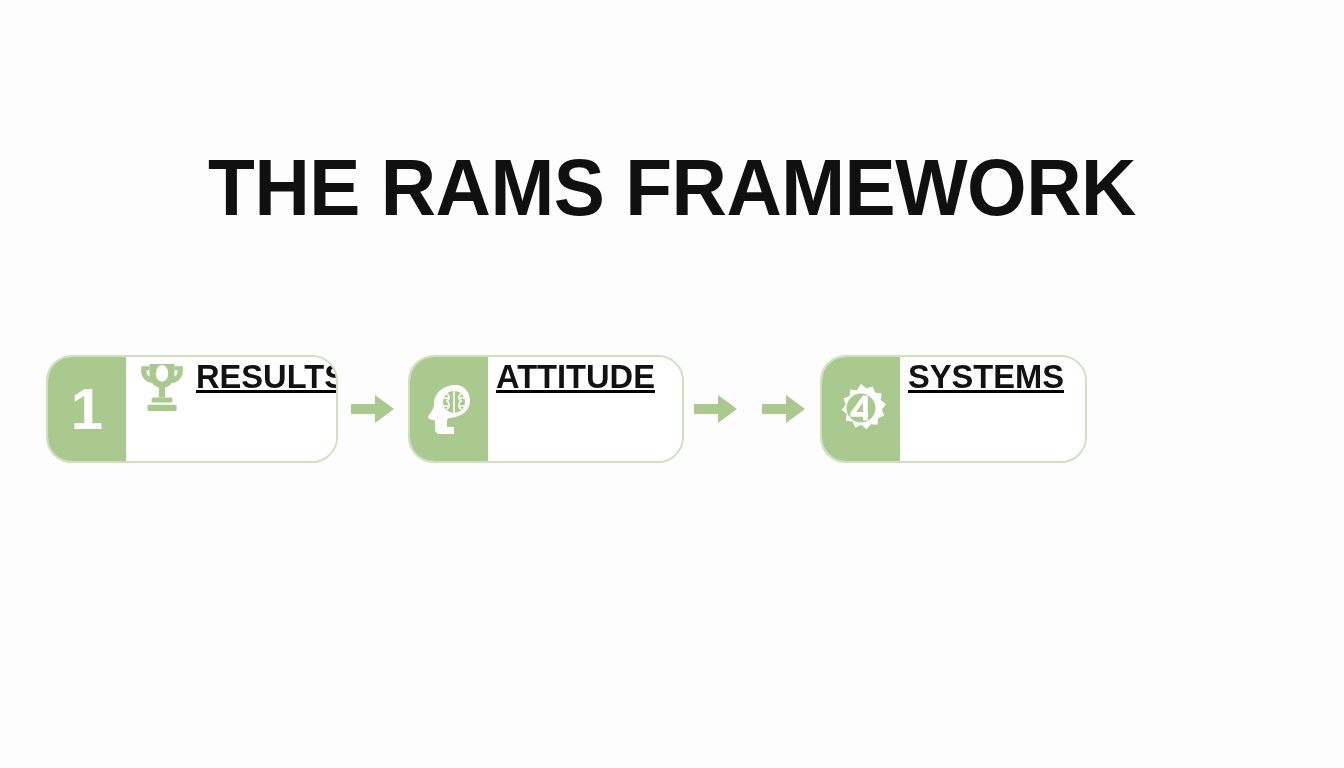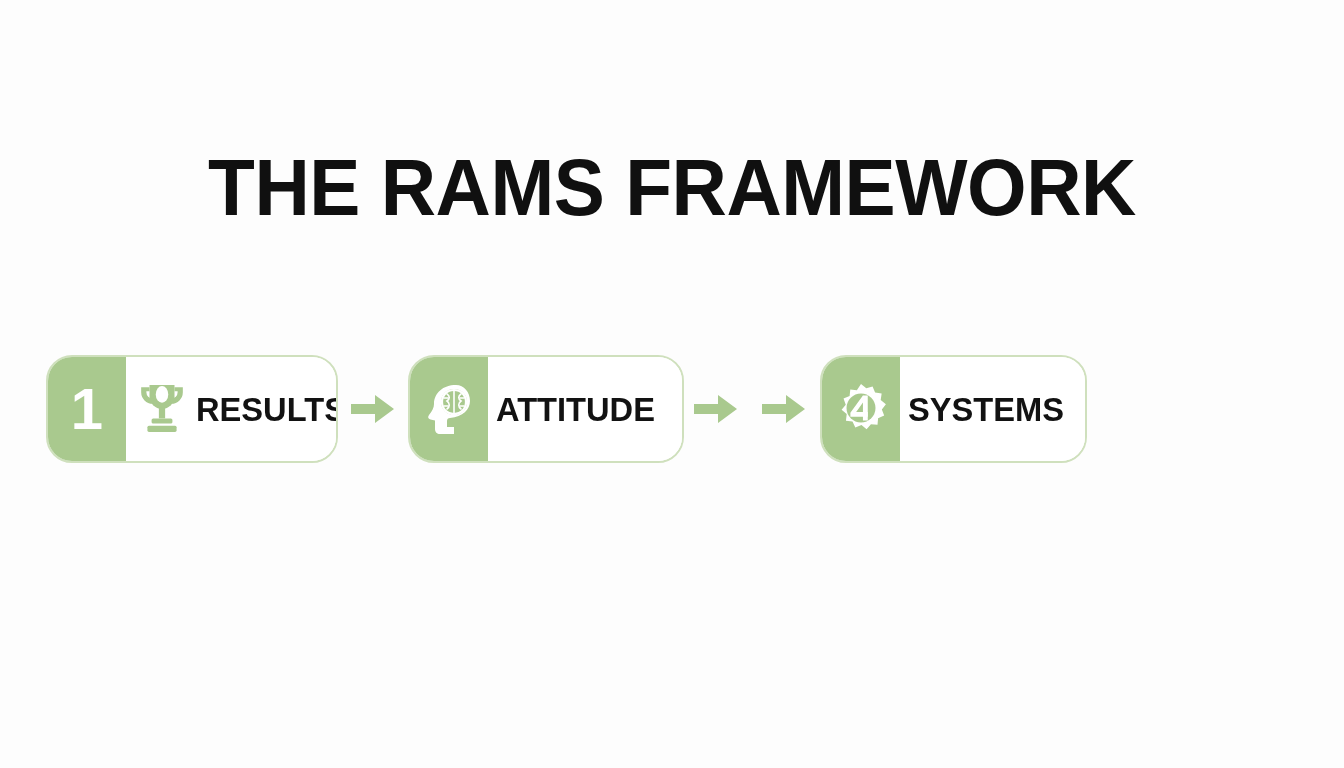--- a/index.html
+++ b/index.html
@@ -62,25 +62,26 @@
     flex: 0 0 78px;
     display: flex;
     align-items: center;
     justify-content: center;
     position: relative;
   }
 
   .card-body {
     flex: 1 1 auto;
     display: flex;
-    align-items: center;
+    align-items: flex-start;
     justify-content: flex-start;
     padding: 0 16px 0 8px;
     gap: 6px;
     background: #ffffff;
+    text-decoration: underline;
   }
 
   .card-label {
     font-family: "Liberation Sans", sans-serif;
     font-weight: 700;
     font-size: 34px;
     letter-spacing: 0px;
     color: #121212;
     white-space: nowrap;
     transform: scaleX(0.96);

